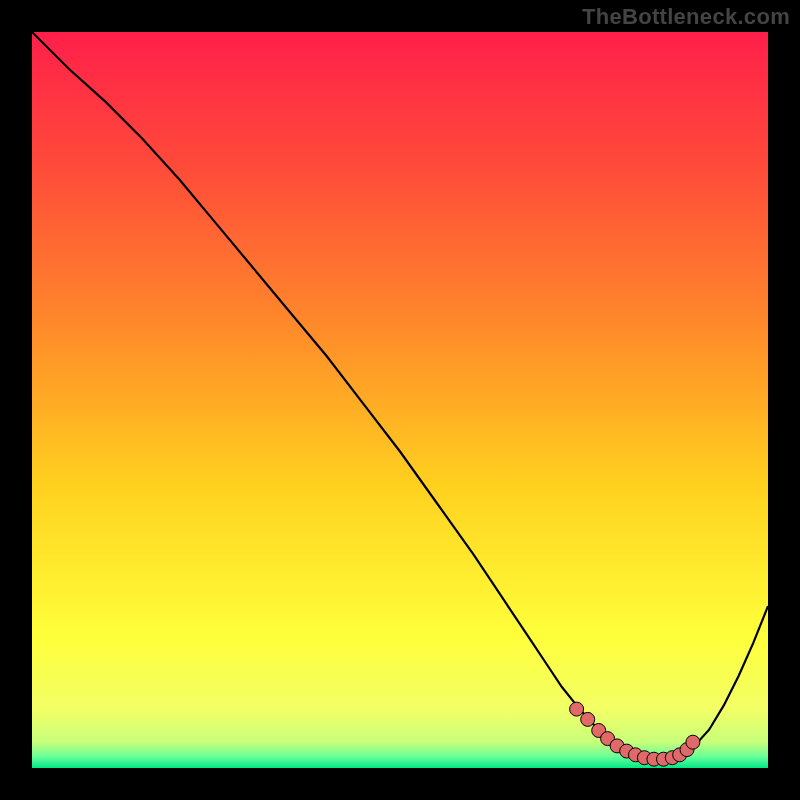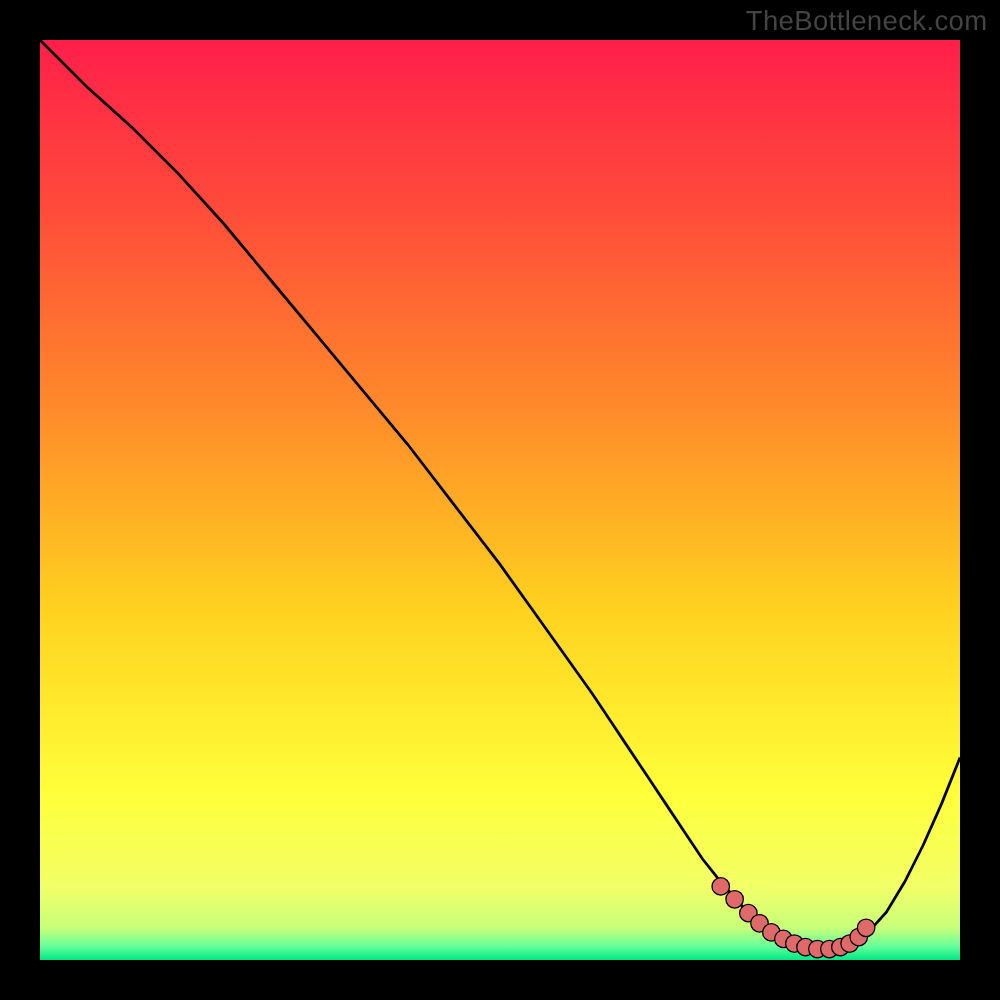--- a/index.html
+++ b/index.html
@@ -18,21 +18,21 @@
     width: 800px;
     height: 800px;
     background: #000;
   }
   .watermark {
     position: absolute;
     top: 4px;
     right: 10px;
     color: #444;
     font-size: 22px;
-    font-weight: 400;
+    font-weight: 700;
     letter-spacing: 0.3px;
     font-family: Arial, sans-serif;
   }
   .plot {
     position: absolute;
     left: 32px;
     top: 32px;
     width: 736px;
     height: 736px;
   }

